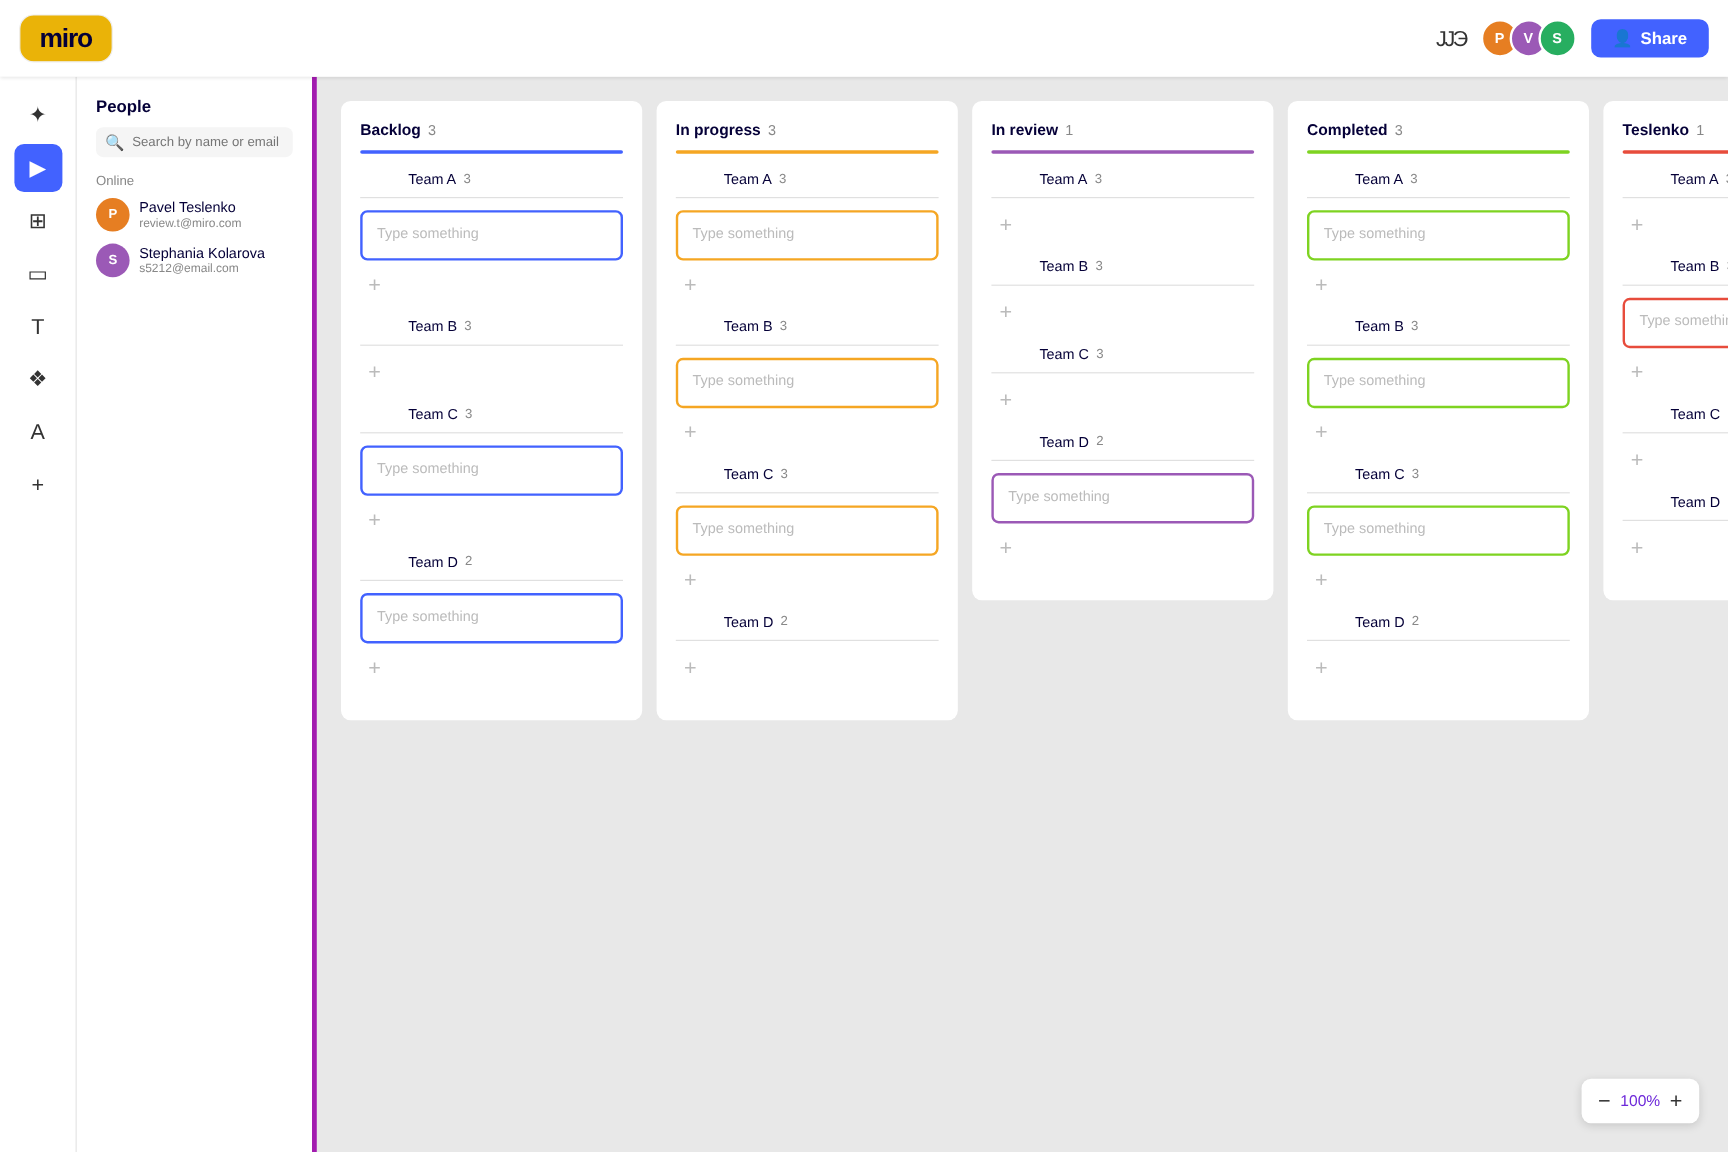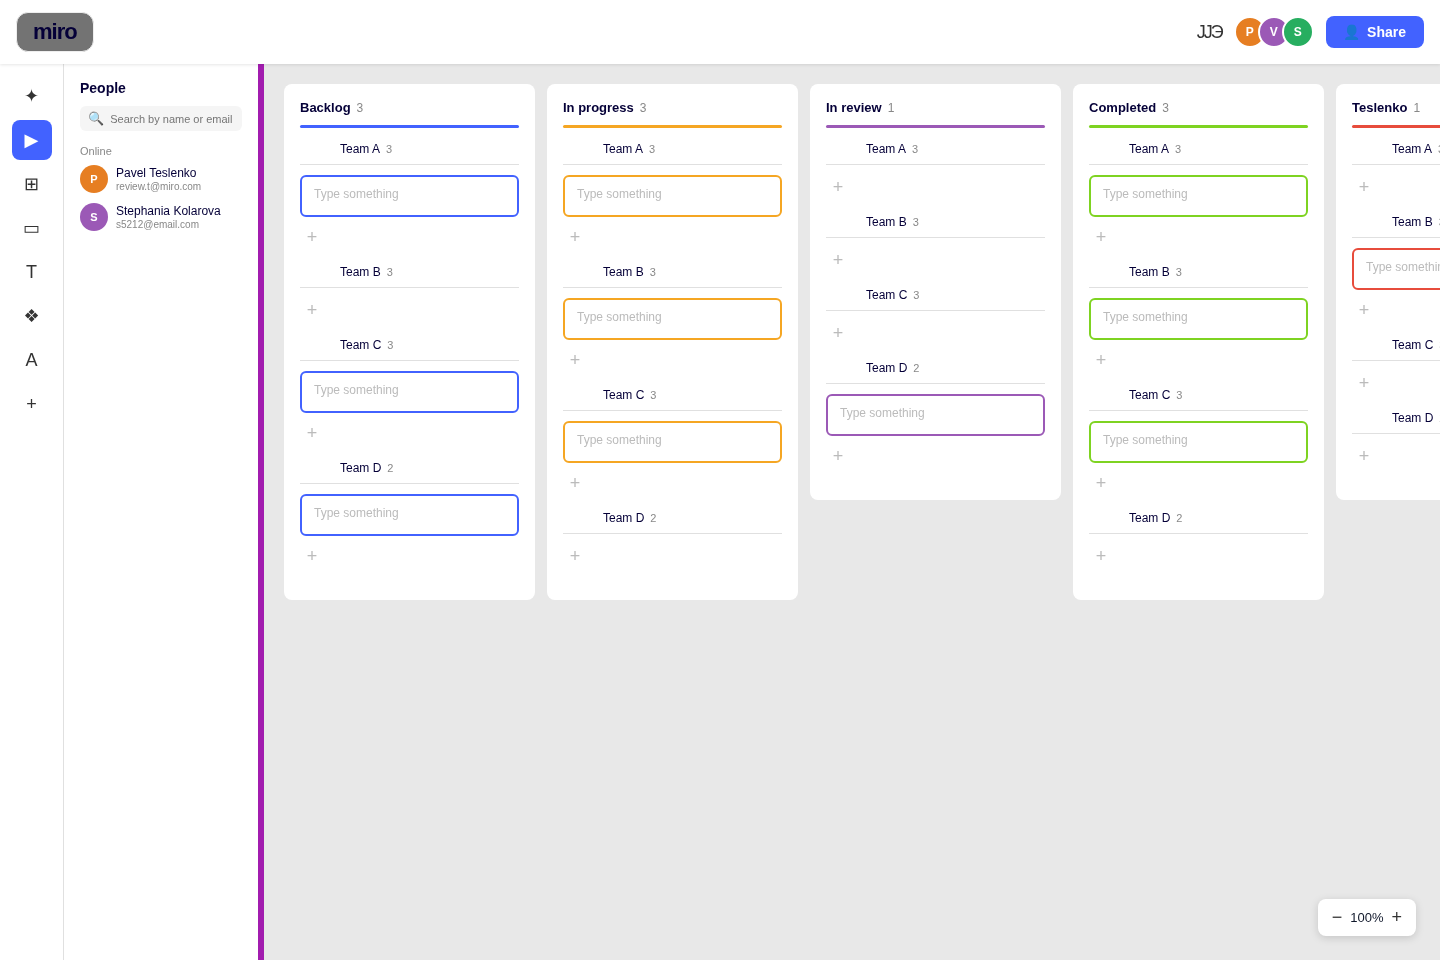--- a/index.html
+++ b/index.html
@@ -12,21 +12,21 @@
       display: flex;
       align-items: center;
       justify-content: space-between;
       padding: 0 16px;
       box-shadow: 0 1px 3px rgba(0,0,0,0.1);
       position: fixed;
       top: 0; left: 0; right: 0;
       z-index: 100;
     }
     #logo-box {
-      background: #737373;
+      background: #eab308;
       border-radius: 12px;
       padding: 6px 16px;
       border: 1px solid #eee;
     }
     #logo-text {
       font-size: 22px;
       font-weight: 800;
       color: #050038;
       letter-spacing: -1px;
     }
@@ -106,21 +106,21 @@
     }
     .sidebar-icon.active {
       background: #4262FF;
       color: #fff;
     }
 
     
     #people-panel {
       width: 200px;
       background: #fff;
-      border-right: 6px solid #a21caf;
+      border-right: 4px solid #a21caf;
       padding: 16px;
       flex-shrink: 0;
     }
     #people-title {
       font-size: 14px;
       font-weight: 600;
       color: #050038;
       margin-bottom: 10px;
     }
     #search-box {
@@ -295,21 +295,21 @@
     .zoom-btn {
       background: none;
       border: none;
       font-size: 18px;
       cursor: pointer;
       color: #333;
     }
     #zoom-value {
       font-size: 13px;
       font-weight: 500;
-      color: #0f172a;
+      color: #6d28d9;
     }
   </style>
 </head>
 <body>
 
 <div id="header">
   <div id="logo-box">
     <span id="logo-text">miro</span>
   </div>
   <div id="header-right">

